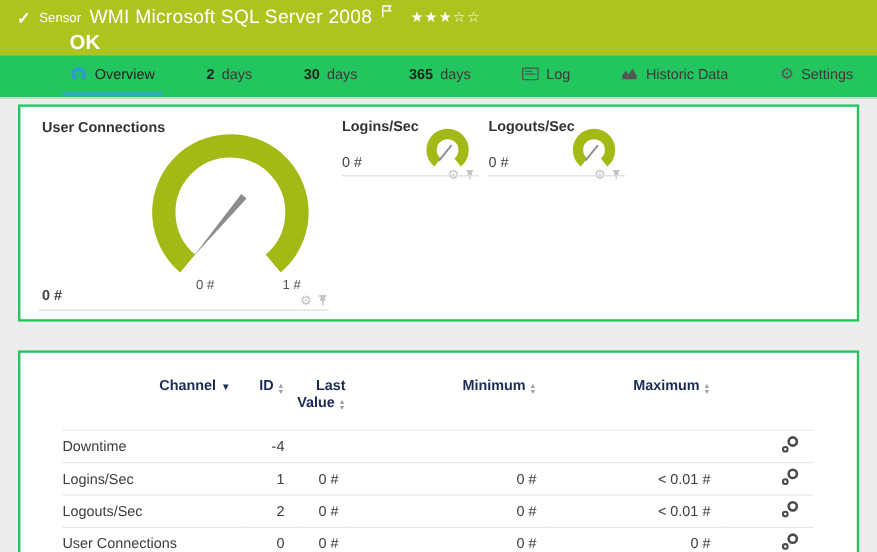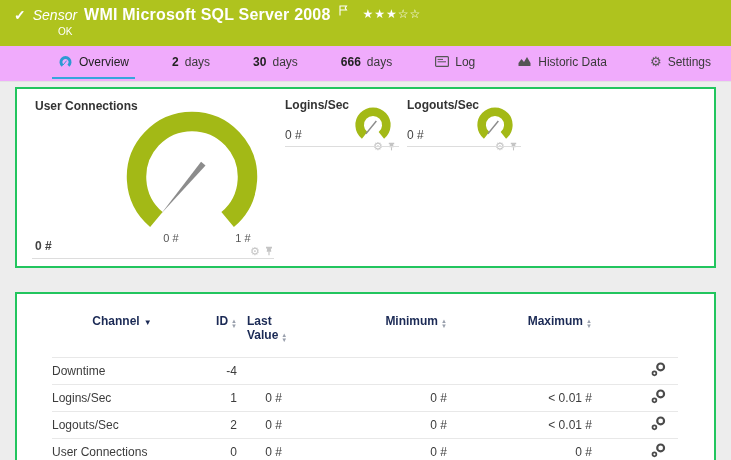--- a/index.html
+++ b/index.html
@@ -3,28 +3,28 @@
 <meta charset="utf-8">
 <style>
   * { margin:0; padding:0; box-sizing:border-box; }
   html,body { width:731px; height:460px; overflow:hidden; }
   body { font-family:"Liberation Sans", sans-serif; background:#ededed; position:relative; }
 
   
   .topbar { height:46px; background:#afc31e; color:#fff; padding:6px 10px 0 14px; }
   .topbar .line1 { display:flex; align-items:center; gap:7px; }
   .check { font-size:14px; font-weight:bold; }
-  .kind { font-style:italic; font-size:14px; }
-  .title { font-size:16px; font-weight:bold; letter-spacing:.2px; }
+  .kind { font-size:11px; }
+  .title { font-size:16px; font-weight:normal; letter-spacing:.2px; }
   .flagwrap { margin-top:-8px; margin-left:1px; }
   .stars { font-size:12px; letter-spacing:1px; margin-left:8px; margin-top:-2px; }
-  .okline { font-size:10px; font-weight:normal; margin:2px 0 0 44px; }
-
-  
-  .tabbar { height:36px; background:#f0abfc; border-bottom:1px solid #e3e3e3;
+  .okline { font-size:17px; font-weight:bold; margin:2px 0 0 44px; }
+
+  
+  .tabbar { height:36px; background:#22c55e; border-bottom:1px solid #e3e3e3;
             display:flex; align-items:stretch; justify-content:space-between;
             padding:0 14px 0 52px; }
   .tab { display:flex; align-items:center; gap:6px; font-size:12px; color:#3a3a3a;
          padding:0 6px; cursor:pointer; border-bottom:2px solid transparent; margin-bottom:2px; }
   .tab .tnum { font-weight:bold; color:#222; }
   .tab.active { border-bottom:2px solid #36a5dc; color:#222; }
   .ticon { display:inline-flex; align-items:center; }
   .gear-glyph { font-size:13px; color:#555; line-height:1; }
 
   
@@ -57,22 +57,22 @@
   .mini-svg-2 { left:456px; }
   .mini-icons-1 { left:356px; top:48px; }
   .mini-icons-2 { left:478px; top:48px; }
   .mini-underline-1 { left:268px; top:57px; width:114px; }
   .mini-underline-2 { left:390px; top:57px; width:114px; }
 
   
   table { border-collapse:collapse; table-layout:fixed; margin-left:35px; margin-top:0; width:626px; }
   th { font-size:12px; font-weight:bold; color:#1b2a55; text-align:right; vertical-align:top;
        padding:20px 10px 14px 0; }
-  th.h-channel { text-align:center; padding-left:0; }
-  th.h-last { text-align:left; padding-right:4px; }
+  th.h-channel { text-align:right; padding-left:0; }
+  th.h-last { text-align:right; padding-right:4px; }
   td { font-size:12px; color:#3c3c3c; height:27px; padding-right:10px; text-align:right;
        border-top:1px solid #e8e8e8; }
   td.c-channel { text-align:left; padding-right:0; }
   td.c-actions { text-align:right; padding-right:12px; }
   .sort-dual { display:inline-flex; flex-direction:column; font-size:6px; line-height:5px;
                color:#9aa0ad; vertical-align:2px; margin-left:3px; }
   .sort-active { font-size:8px; color:#1b2a55; margin-left:4px; }
   .gears { display:inline-block; cursor:pointer; }
 </style>
 </head>
@@ -105,21 +105,21 @@
   </div>
   <div class="tab">
     <span class="tnum">2</span>
     <span>days</span>
   </div>
   <div class="tab">
     <span class="tnum">30</span>
     <span>days</span>
   </div>
   <div class="tab">
-    <span class="tnum">666</span>
+    <span class="tnum">365</span>
     <span>days</span>
   </div>
   <div class="tab">
     <span class="ticon">
       <svg width="14" height="11" viewBox="0 0 14 11">
           <rect x="0.6" y="0.6" width="12.8" height="9.8" rx="1" stroke="#555" stroke-width="1.2" fill="none"></rect>
           <path d="M2.6 3.4 H8 M2.6 5.8 H11" stroke="#555" stroke-width="1"></path>
         </svg>
     </span>
     <span>Log</span>

